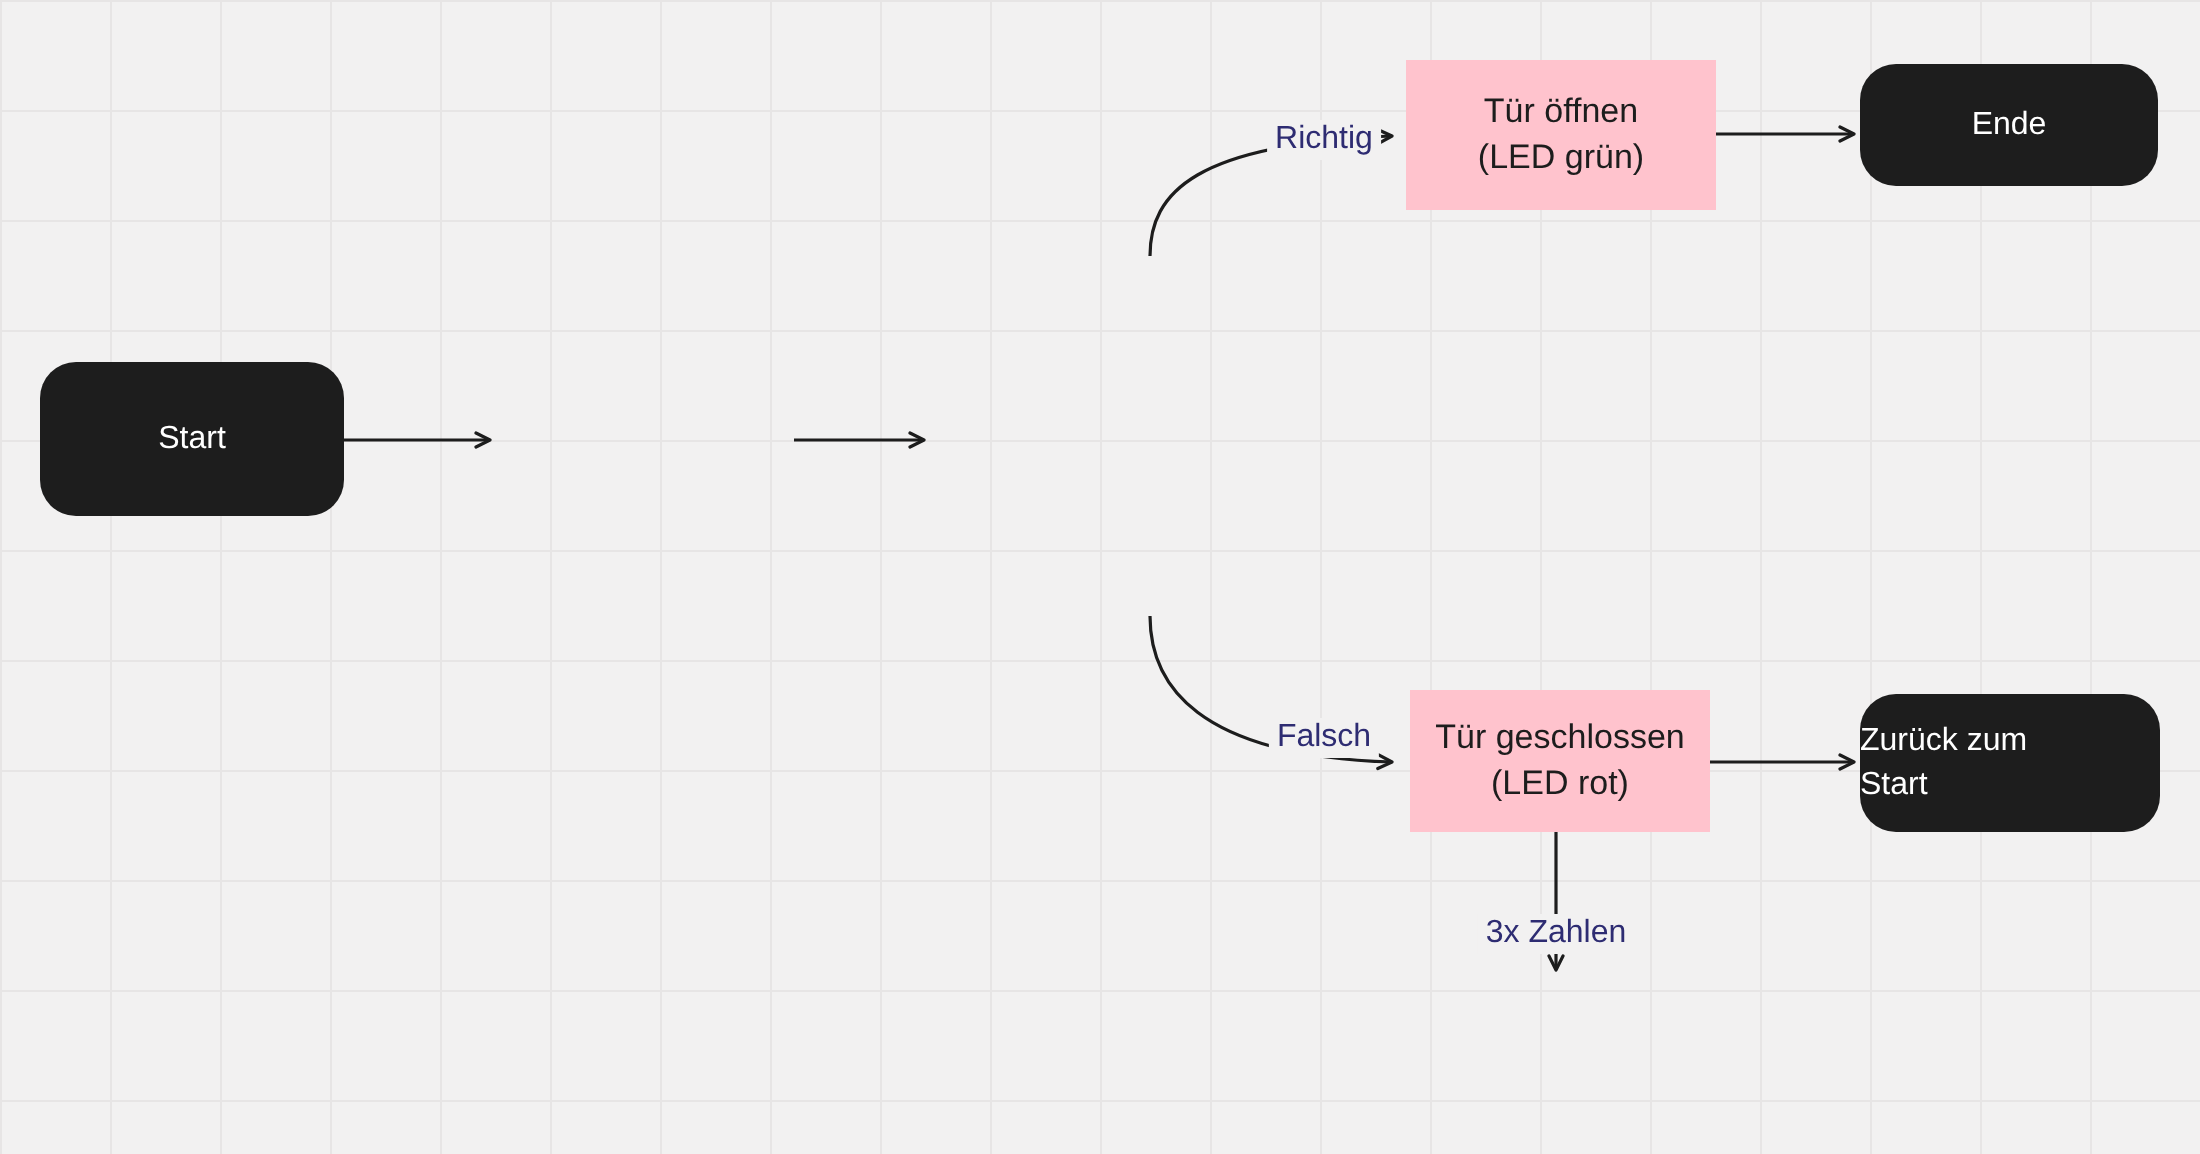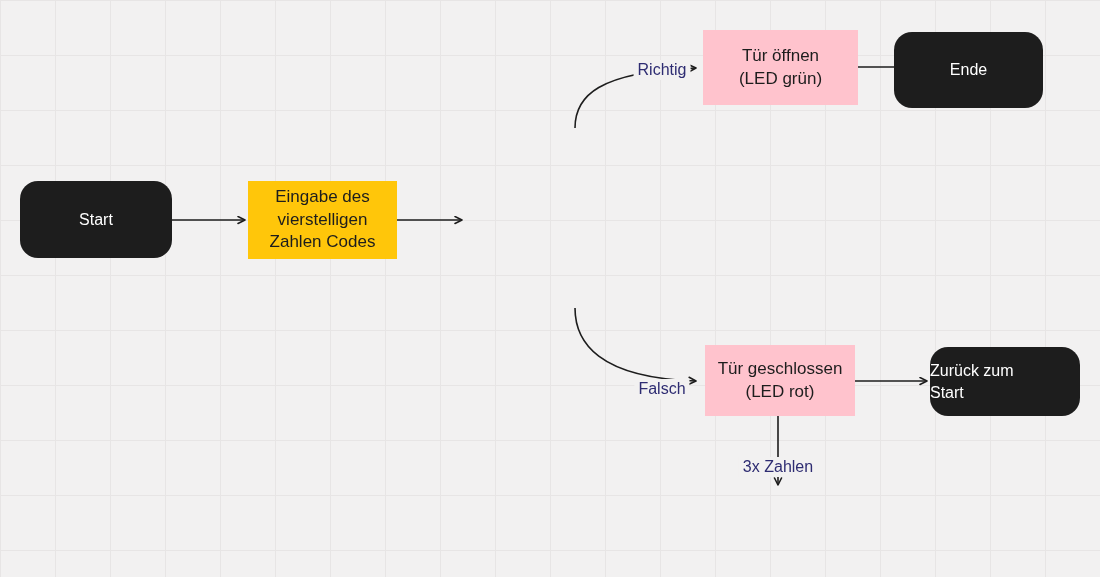--- a/index.html
+++ b/index.html
@@ -86,44 +86,39 @@
     <path class="edge" d="M 858 67 L 927 67" marker-end="url(#arrowhead)"></path>
     <path class="edge" d="M 575 308 C 575 342 598 378 696 381" marker-end="url(#arrowhead)"></path>
     <path class="edge" d="M 855 381 L 927 381" marker-end="url(#arrowhead)"></path>
     <path class="edge" d="M 778 416 L 778 485" marker-end="url(#arrowhead)"></path>
   </svg>
 
   <div class="node node--dark" style="left:20px;top:181px;width:152px;height:77px;">
     <span class="node-label">Start</span>
   </div>
 
-  <div class="node node--yellow" style="left:248px;top:181px;width:149px;height:78px;">
-    <span class="node-label">Eingabe des
-vierstelligen
-Zahlen Codes</span>
-  </div>
 
 
   <div class="node node--pink" style="left:703px;top:30px;width:155px;height:75px;">
     <span class="node-label">Tür öffnen
 (LED grün)</span>
   </div>
 
-  <div class="node node--dark" style="left:894px;top:32px;width:149px;height:76px;">
+  <div class="node node--dark" style="left:930px;top:32px;width:149px;height:61px;">
     <span class="node-label">Ende</span>
   </div>
 
   <div class="node node--pink" style="left:705px;top:345px;width:150px;height:71px;align-items:center;">
     <span class="node-label">Tür geschlossen
 (LED rot)</span>
   </div>
 
   <div class="node node--dark node--align-left" style="left:930px;top:347px;width:150px;height:69px;">
     <span class="node-label">Zurück zum
 Start</span>
   </div>
 
 
   <div class="edge-label" style="left:662px;top:70px;">Richtig</div>
-  <div class="edge-label" style="left:662px;top:389px;">Falsch</div>
+  <div class="edge-label" style="left:662px;top:369px;">Falsch</div>
   <div class="edge-label" style="left:778px;top:467px;">3x Zahlen</div>
 
 </div>
 
 </body></html>

